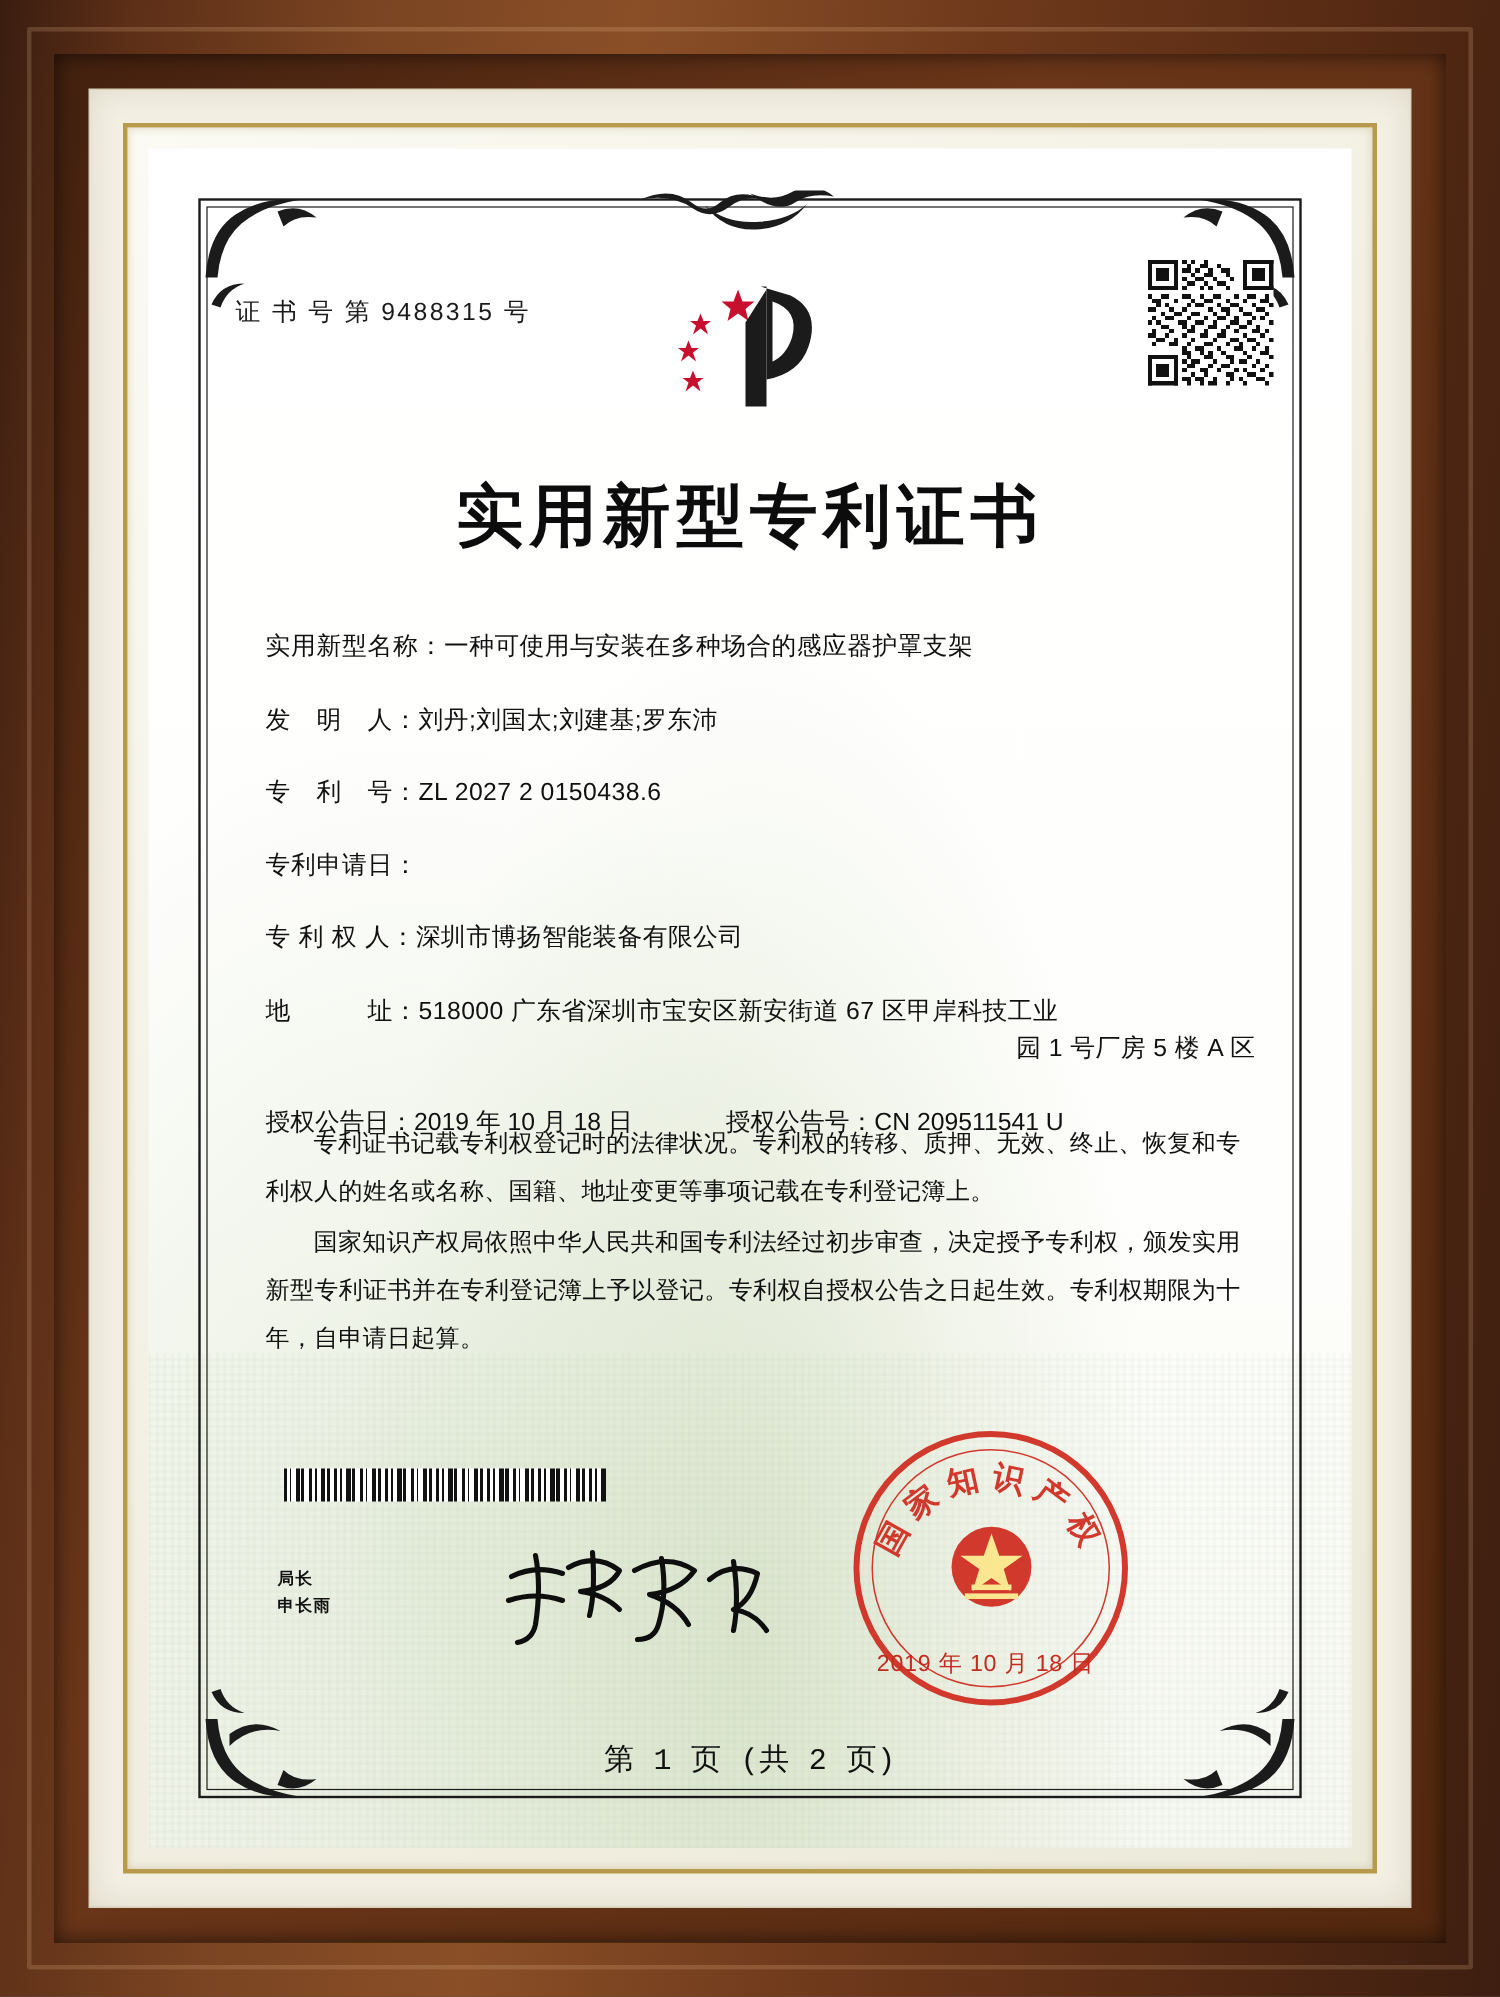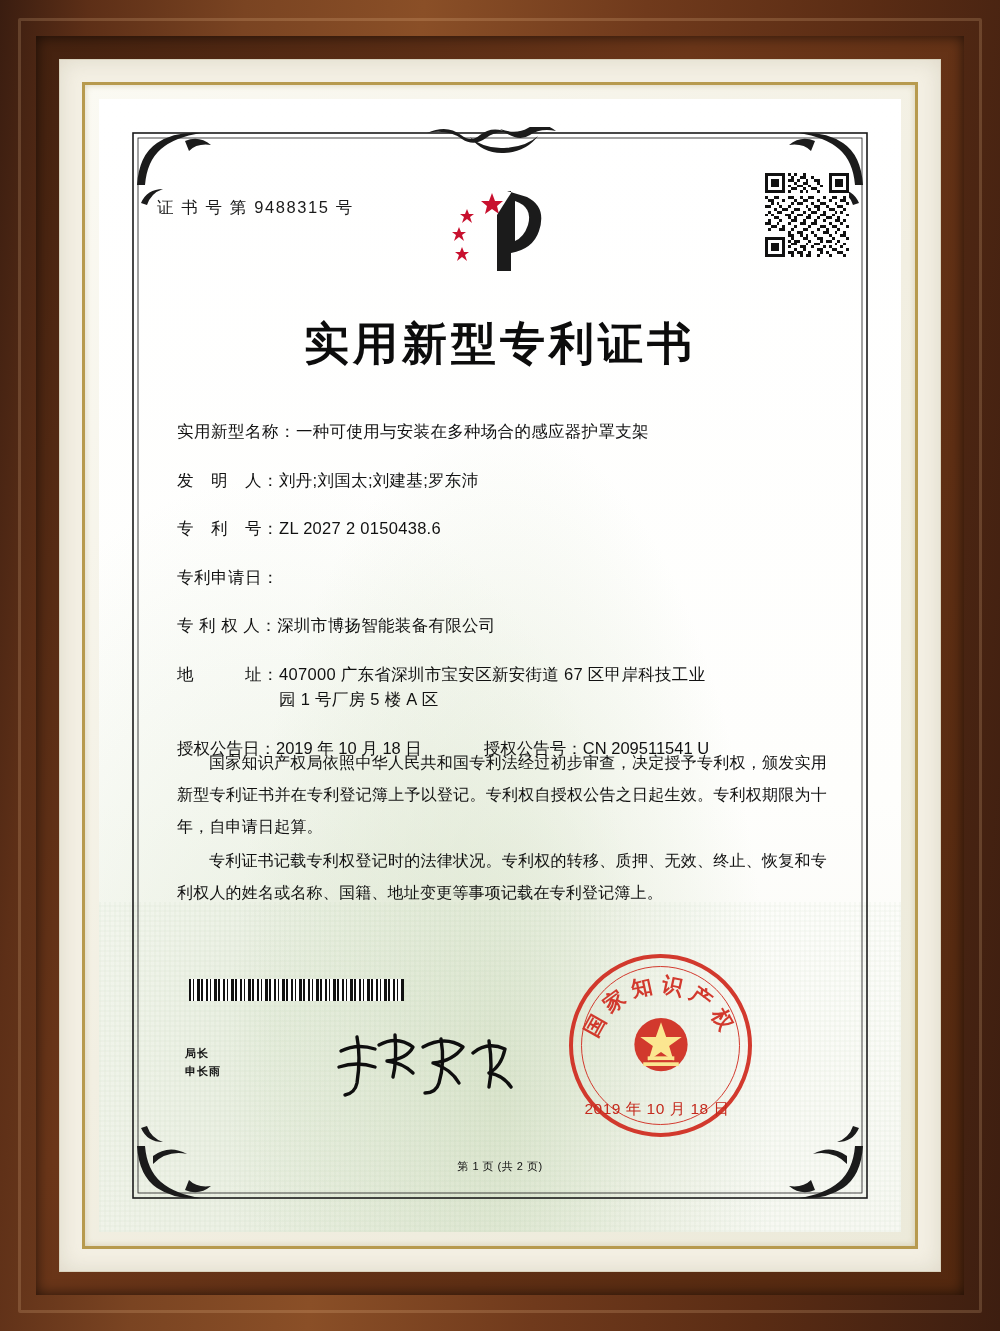--- a/index.html
+++ b/index.html
@@ -125,21 +125,21 @@
   }
   .field .lbl {
     flex: 0 0 auto;
     white-space: pre;
     letter-spacing: 0.5px;
   }
   .field .val {
     flex: 1 1 auto;
     letter-spacing: 0.3px;
   }
-  .field .val .line2 { display: block; }
+  .field .val .line2 { display: block; text-align: right; }
 
   .two-col {
     display: flex;
     margin-bottom: 18px;
     line-height: 1.55;
   }
   .two-col .seg { display: flex; text-align: right; }
   .two-col .seg.right { margin-left: 62px; }
 
   
@@ -217,22 +217,22 @@
     position: absolute;
     left: 228px; top: 930px;
     width: 200px; height: 72px;
   }
 
   
   .pagefoot {
     position: absolute;
     left: 0; right: 0; top: 1060px;
     text-align: center;
-    font-family: Liberation Sans, sans-serif;
-    font-size: 11px;
+    font-family: Liberation Mono, monospace;
+    font-size: 20px;
     color: #111;
     letter-spacing: 0.5px;
   }
 </style>
 </head>
 <body>
 
 <div class="frame-outer">
   <div class="frame-bevel-hi"></div>
   <div class="frame-inner-edge"></div>
@@ -502,40 +502,40 @@
       </div>
 
       <div class="field">
         <span class="lbl">专 利 权 人：</span>
         <span class="val">深圳市博扬智能装备有限公司</span>
       </div>
 
       <div class="field">
         <span class="lbl">地　　　址：</span>
         <span class="val">
-          <span>407000 广东省深圳市宝安区新安街道 67 区甲岸科技工业</span>
+          <span>518000 广东省深圳市宝安区新安街道 67 区甲岸科技工业</span>
           <span class="line2">园 1 号厂房 5 楼 A 区</span>
         </span>
       </div>
 
       <div class="two-col">
         <span class="seg">
           <span class="lbl">授权公告日：</span>
           <span>2019 年 10 月 18 日</span>
         </span>
         <span class="seg right">
           <span class="lbl">授权公告号：</span>
           <span>CN 209511541 U</span>
         </span>
       </div>
     </div>
 
     <div class="paras">
+      <p>专利证书记载专利权登记时的法律状况。专利权的转移、质押、无效、终止、恢复和专利权人的姓名或名称、国籍、地址变更等事项记载在专利登记簿上。</p>
       <p>国家知识产权局依照中华人民共和国专利法经过初步审查，决定授予专利权，颁发实用新型专利证书并在专利登记簿上予以登记。专利权自授权公告之日起生效。专利权期限为十年，自申请日起算。</p>
-      <p>专利证书记载专利权登记时的法律状况。专利权的转移、质押、无效、终止、恢复和专利权人的姓名或名称、国籍、地址变更等事项记载在专利登记簿上。</p>
     </div>
 
     <div class="barcode"></div>
 
     <div class="seal">
       <div class="seal-inner"></div>
       <svg class="seal-arc" viewBox="0 0 175 175">
         <defs>
           <path id="arcTop" d="M 22 92 A 66 66 0 0 1 153 92" fill="none"></path>
           <path id="arcBottom" d="M 30 100 A 58 58 0 0 0 145 100" fill="none"></path>

